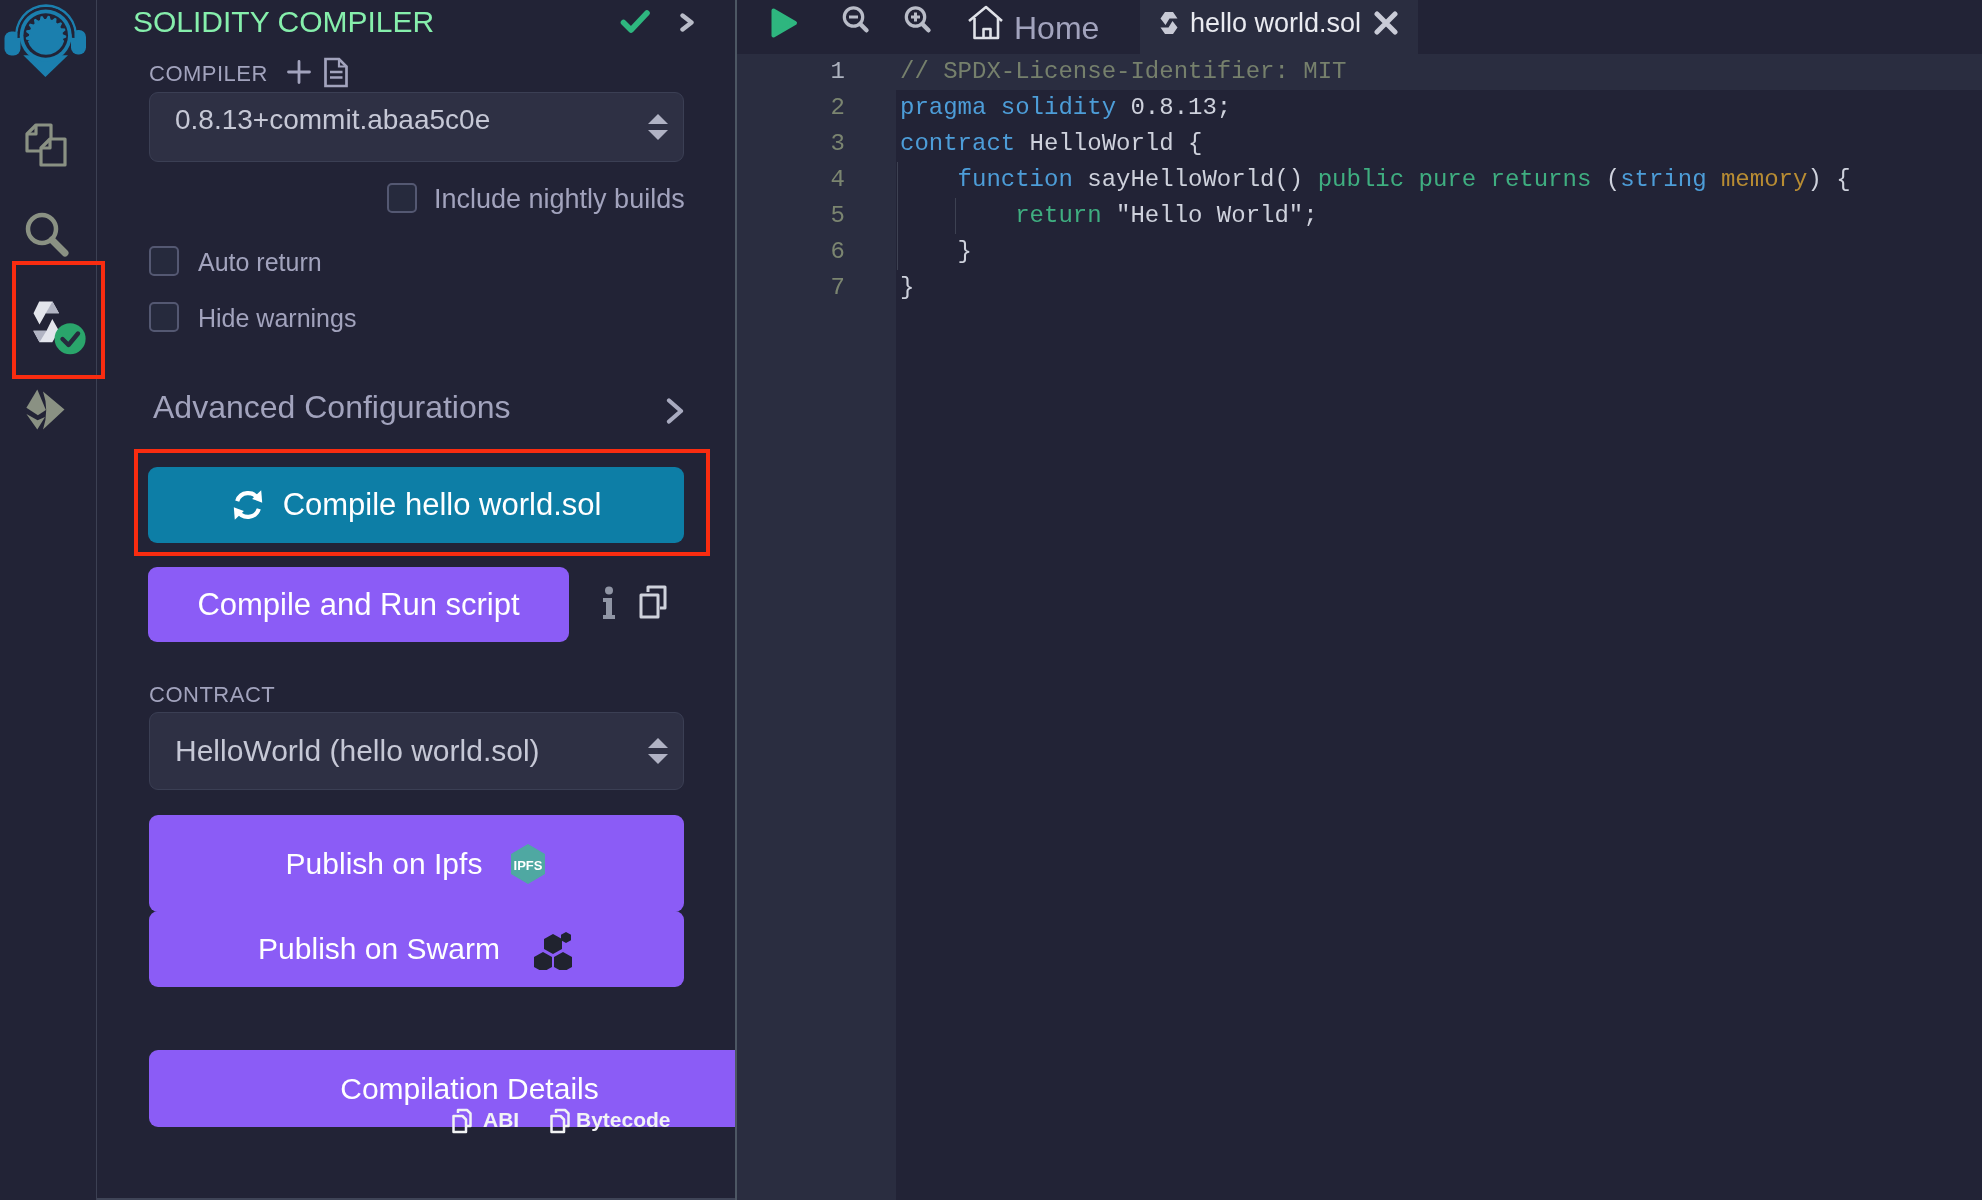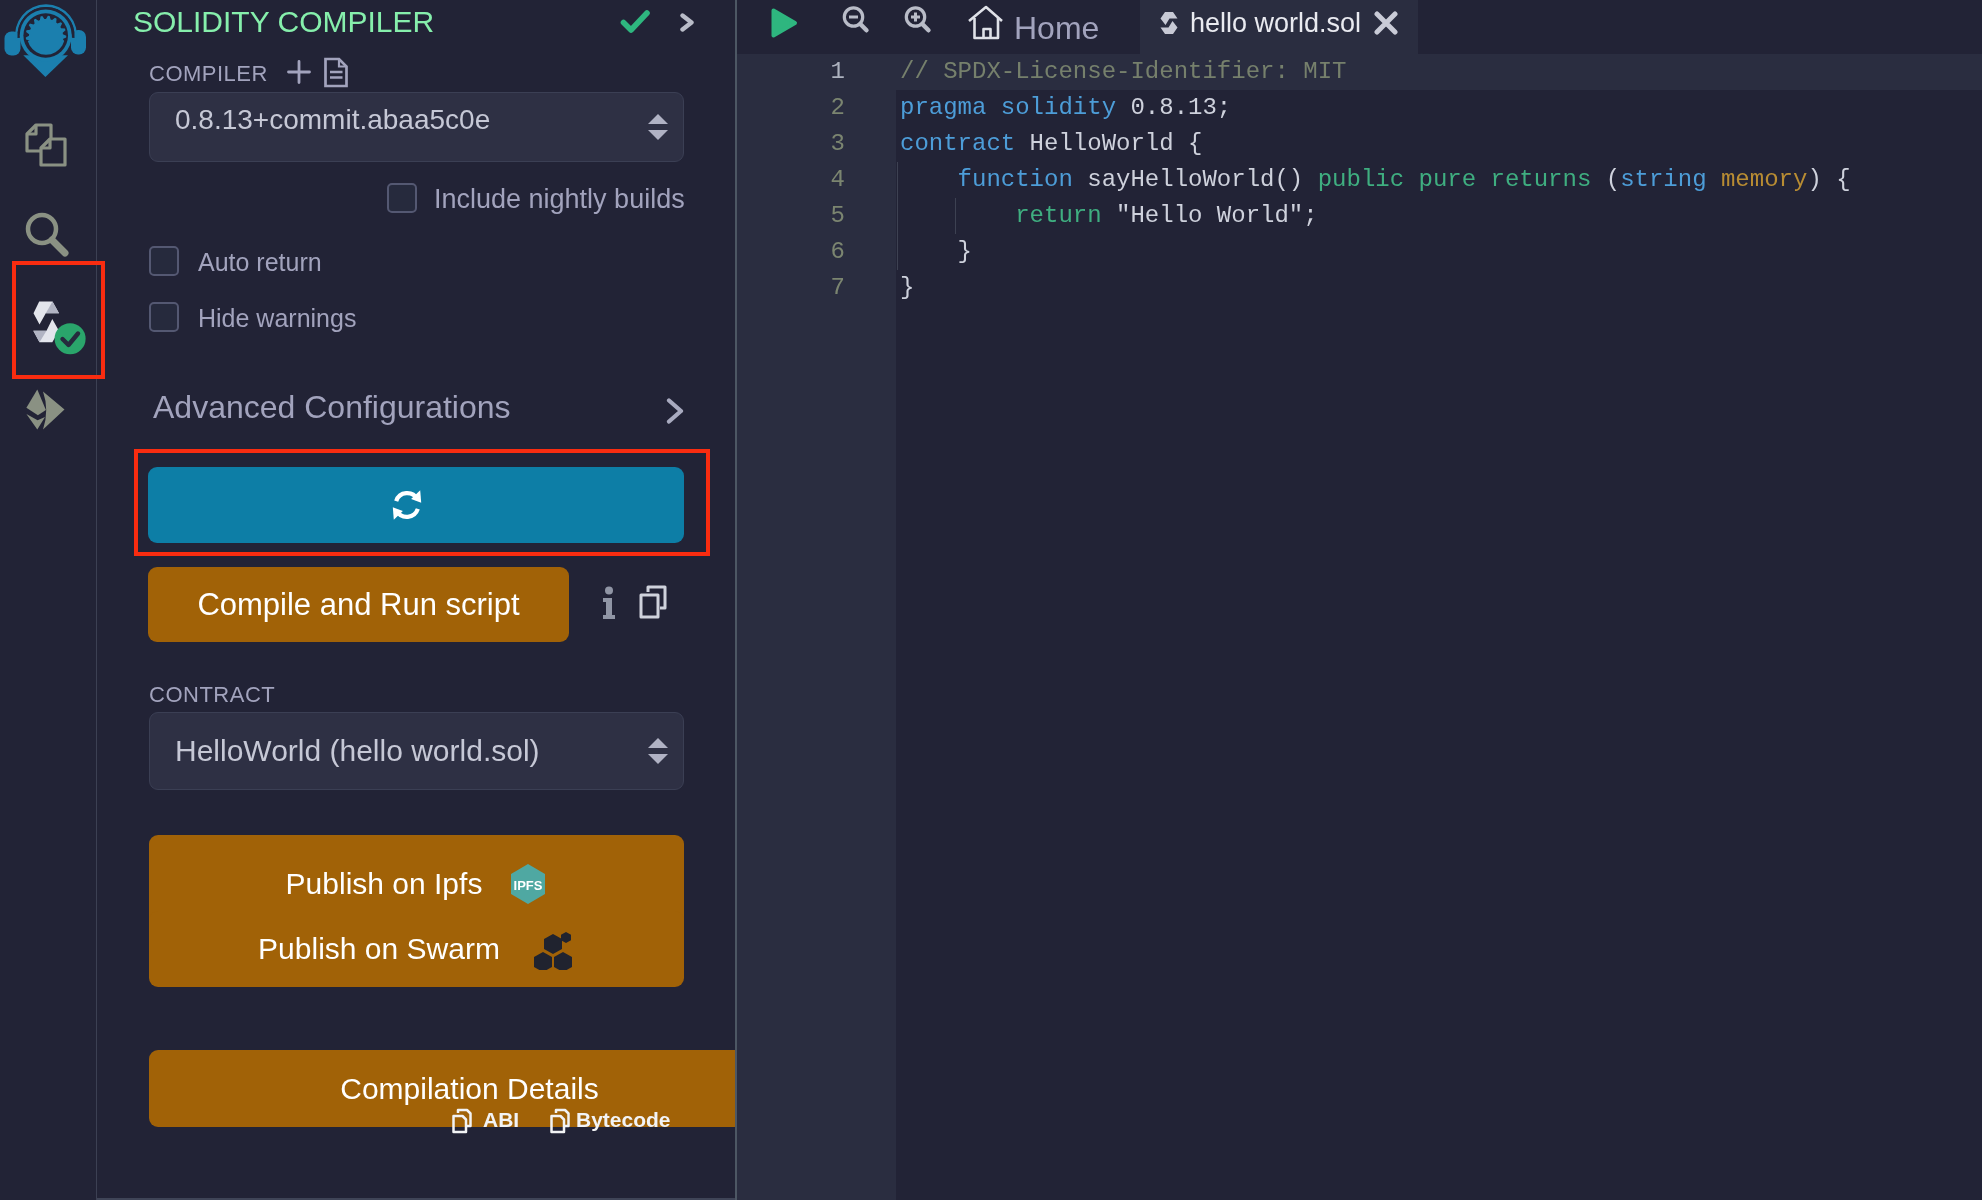--- a/index.html
+++ b/index.html
@@ -3,21 +3,21 @@
 <meta charset="utf-8">
 <style>
   * { margin:0; padding:0; box-sizing:border-box; }
   html,body { width:1982px; height:1200px; }
   body { background:#222336; font-family:"Liberation Sans", sans-serif; position:relative; overflow:hidden; }
   .abs { position:absolute; }
   .lbl { color:#a2a3bd; }
   .selbox { background:#2e3044; border:1px solid #3b3f54; border-radius:9px; color:#c6c8d6; }
   .cb { background:#262a3d; border:2px solid #545872; border-radius:5px; width:30px; height:30px; }
   .btn { border-radius:9px; color:#ffffff; display:flex; align-items:center; justify-content:center; }
-  .sec { background:#a16207; }
+  .sec { background:#8b5cf6; }
   .mono { font-family:"Liberation Mono", monospace; }
 </style>
 </head>
 <body>
 
 <div class="abs" id="iconpanel" style="left:0;top:0;width:97px;height:1200px;background:#222336;border-right:1px solid #3c4053;"></div>
 
 <svg class="abs" style="left:4px;top:4px" width="86" height="86" viewBox="0 0 86 86">
   <g fill="#1b7fae">
     <rect x="0.5" y="27.5" width="16" height="24" rx="7"></rect>
@@ -103,20 +103,21 @@
   <path d="M 3 2.5 L 15 13 L 3 23.5" fill="none" stroke="#a8aabf" stroke-width="4.2" stroke-linecap="round" stroke-linejoin="round"></path>
 </svg>
 
 <div class="abs btn" style="left:148px;top:467px;width:536px;height:76px;background:#0d7ea6;font-size:31px;">
   <svg width="36" height="36" viewBox="0 0 36 36" style="margin-right:16px">
     <path d="M 6.2 14.1 A 11.5 11.5 0 0 1 27.3 12.3" fill="none" stroke="#ffffff" stroke-width="4.2"></path>
     <path d="M 27.8 21.9 A 11.5 11.5 0 0 1 6.7 23.7" fill="none" stroke="#ffffff" stroke-width="4.2"></path>
     <path d="M 30.2 3.2 L 31.2 15.7 L 21.1 11.9 Z" fill="#ffffff"></path>
     <path d="M 3.8 32.8 L 2.8 20.3 L 12.9 24.1 Z" fill="#ffffff"></path>
   </svg>
+  <span>Compile hello world.sol</span>
 </div>
 
 <div class="abs" style="left:134px;top:449px;width:576px;height:107px;border:4px solid #f92c10;"></div>
 
 <div class="abs" style="left:12px;top:261px;width:93px;height:118px;border:4px solid #f92c10;"></div>
 
 <div class="abs btn sec" style="left:148px;top:567px;width:421px;height:75px;font-size:31px;">Compile and Run script</div>
 <svg class="abs" style="left:599px;top:586px" width="20" height="34" viewBox="0 0 20 34">
   <circle cx="10" cy="4.5" r="4" fill="#9095a5"></circle>
   <path d="M 4 12 L 13 12 L 13 29 L 16 29 L 16 33 L 4 33 L 4 29 L 7 29 L 7 16 L 4 16 Z" fill="#9095a5"></path>
@@ -129,21 +130,21 @@
 </svg>
 
 <div class="abs lbl" style="left:149px;top:682px;font-size:22px;letter-spacing:0.5px;">CONTRACT</div>
 <div class="abs selbox" style="left:149px;top:712px;width:535px;height:78px;"></div>
 <div class="abs" style="left:175px;top:712px;height:78px;display:flex;align-items:center;font-size:30px;color:#c6c8d6;">HelloWorld (hello world.sol)</div>
 <svg class="abs" style="left:646px;top:737px" width="24" height="28" viewBox="0 0 24 28">
   <path d="M 12 1 L 22 11 L 2 11 Z" fill="#b0b2c4"></path>
   <path d="M 12 27 L 22 17 L 2 17 Z" fill="#b0b2c4"></path>
 </svg>
 
-<div class="abs btn sec" style="left:149px;top:815px;width:535px;height:97px;font-size:30px;margin-top:20px;">
+<div class="abs btn sec" style="left:149px;top:815px;width:535px;height:97px;font-size:30px;">
   <span>Publish on Ipfs</span>
   <svg width="38" height="42" viewBox="0 0 38 42" style="margin-left:27px">
     <path d="M 19 1 L 36 11 L 36 31 L 19 41 L 2 31 L 2 11 Z" fill="#4fa8a2"></path>
     <text x="19" y="27" font-size="13" font-weight="bold" fill="#ffffff" text-anchor="middle" font-family="Liberation Sans, sans-serif">IPFS</text>
   </svg>
 </div>
 <div class="abs btn sec" style="left:149px;top:911px;width:535px;height:76px;font-size:30px;justify-content:center;">
   <span>Publish on Swarm</span>
   <svg width="42" height="42" viewBox="0 0 42 42" style="margin-left:33px">
     <g fill="#20232f">

